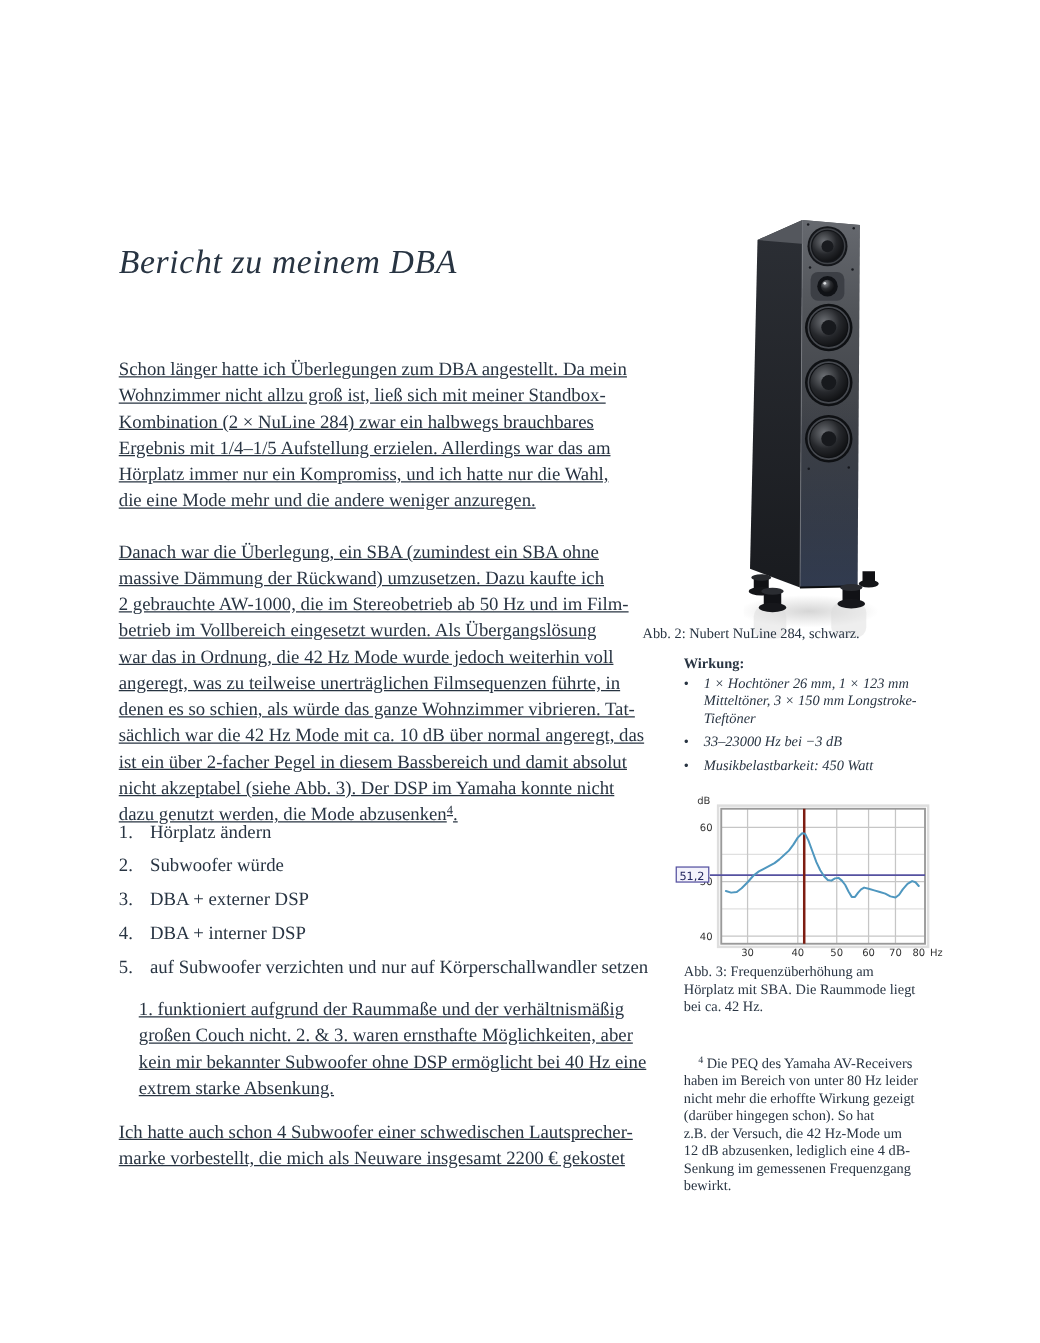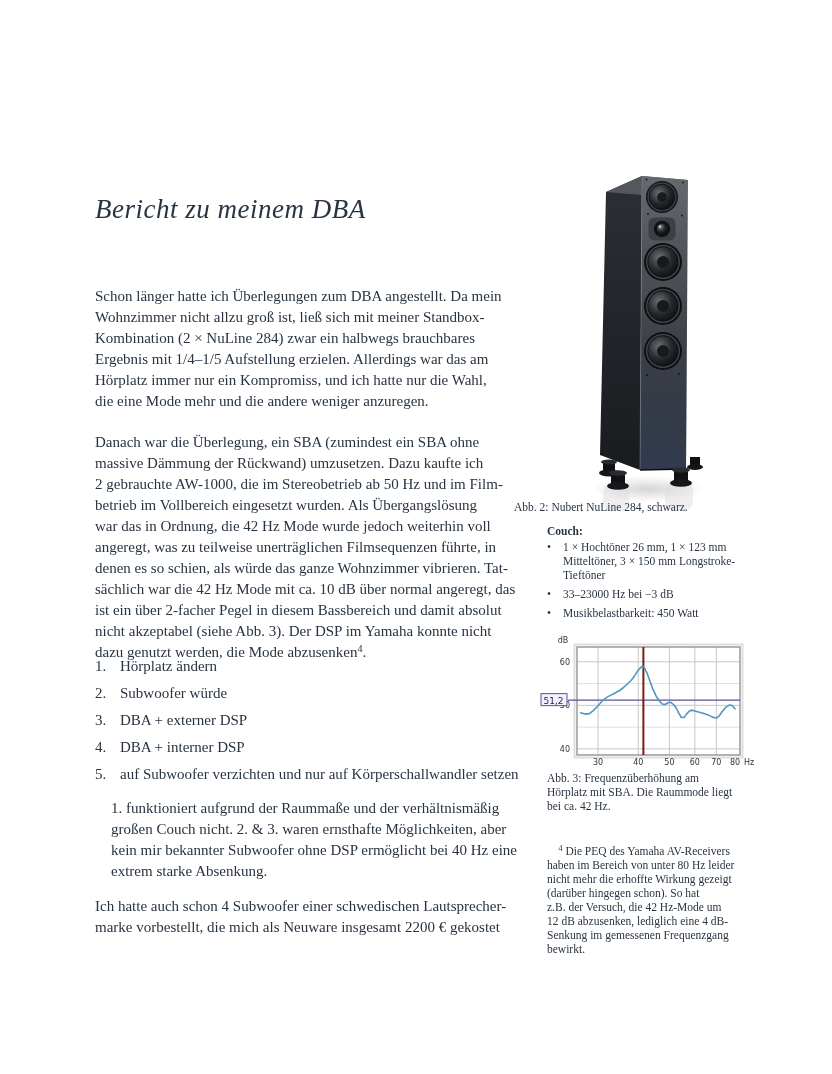--- a/index.html
+++ b/index.html
@@ -1,29 +1,29 @@
 <!DOCTYPE html>
 <html><head>
 <meta charset="utf-8">
 <style>
   html,body{margin:0;padding:0;background:#ffffff;}
   #page{position:relative;width:832px;height:1074px;background:#ffffff;overflow:hidden;
         color:#283442;font-family:"Liberation Serif",serif;}
   .abs{position:absolute;}
   .title{font:italic 27px/34px "Liberation Serif",serif;letter-spacing:.5px;}
-  .body-text{font:15px/21px "Liberation Serif",serif;white-space:pre;}
+  .body-text{font:15px/21px "Liberation Serif",serif;white-space:pre;text-decoration:underline;}
   .fnref{font-size:10px;vertical-align:5px;line-height:0;}
   .options{list-style:none;margin:0;padding:0;font:15px/21px "Liberation Serif",serif;}
   .options li{display:flex;margin:0 0 6px 0;}
   .options .num{width:25px;flex:0 0 25px;}
   .side-text{font:11.5px/14px "Liberation Serif",serif;white-space:pre;}
   .side-bold{font-weight:bold;}
   .fact{display:flex;margin:0 0 5px 0;font:11.5px/14px "Liberation Serif",serif;}
   .fact .bullet{width:16px;flex:0 0 16px;}
-  .fact .ftxt{white-space:pre;}
+  .fact .ftxt{white-space:pre;font-style:italic;}
   .fnmark{font-size:8px;vertical-align:4px;line-height:0;}
   .ctick{font:8px "DejaVu Sans",sans-serif;fill:#333333;}
   .clabel{font:9px "DejaVu Sans",sans-serif;fill:#23265e;}
 </style>
 </head>
 <body>
 
 <div id="page">
 
   <h1 class="abs title" style="left:95px;top:192px;margin:0;font-weight:normal">Bericht zu meinem DBA</h1>
@@ -185,21 +185,21 @@
           <rect x="-7" y="0" width="14" height="13" fill="#111216"></rect>
           <ellipse cx="0" cy="13" rx="11" ry="3.8" fill="#16171b"></ellipse>
           <ellipse cx="0" cy="0" rx="9" ry="2.8" fill="#2a2c31"></ellipse>
         </g>
       </g>
     </svg>
   </div>
 
   <div class="abs side-text" style="left:514px;top:500px">Abb. 2: Nubert NuLine 284, schwarz.</div>
 
-  <div class="abs side-text side-bold" style="left:547px;top:524px">Couch:</div>
+  <div class="abs side-text side-bold" style="left:547px;top:524px">Wirkung:</div>
 
   <div class="abs" style="left:547px;top:540px">
     <div class="fact">
       <span class="bullet">•</span>
       <span class="ftxt">1 × Hochtöner 26 mm, 1 × 123 mm
 Mitteltöner, 3 × 150 mm Longstroke-
 Tieftöner</span>
     </div>
     <div class="fact">
       <span class="bullet">•</span>

